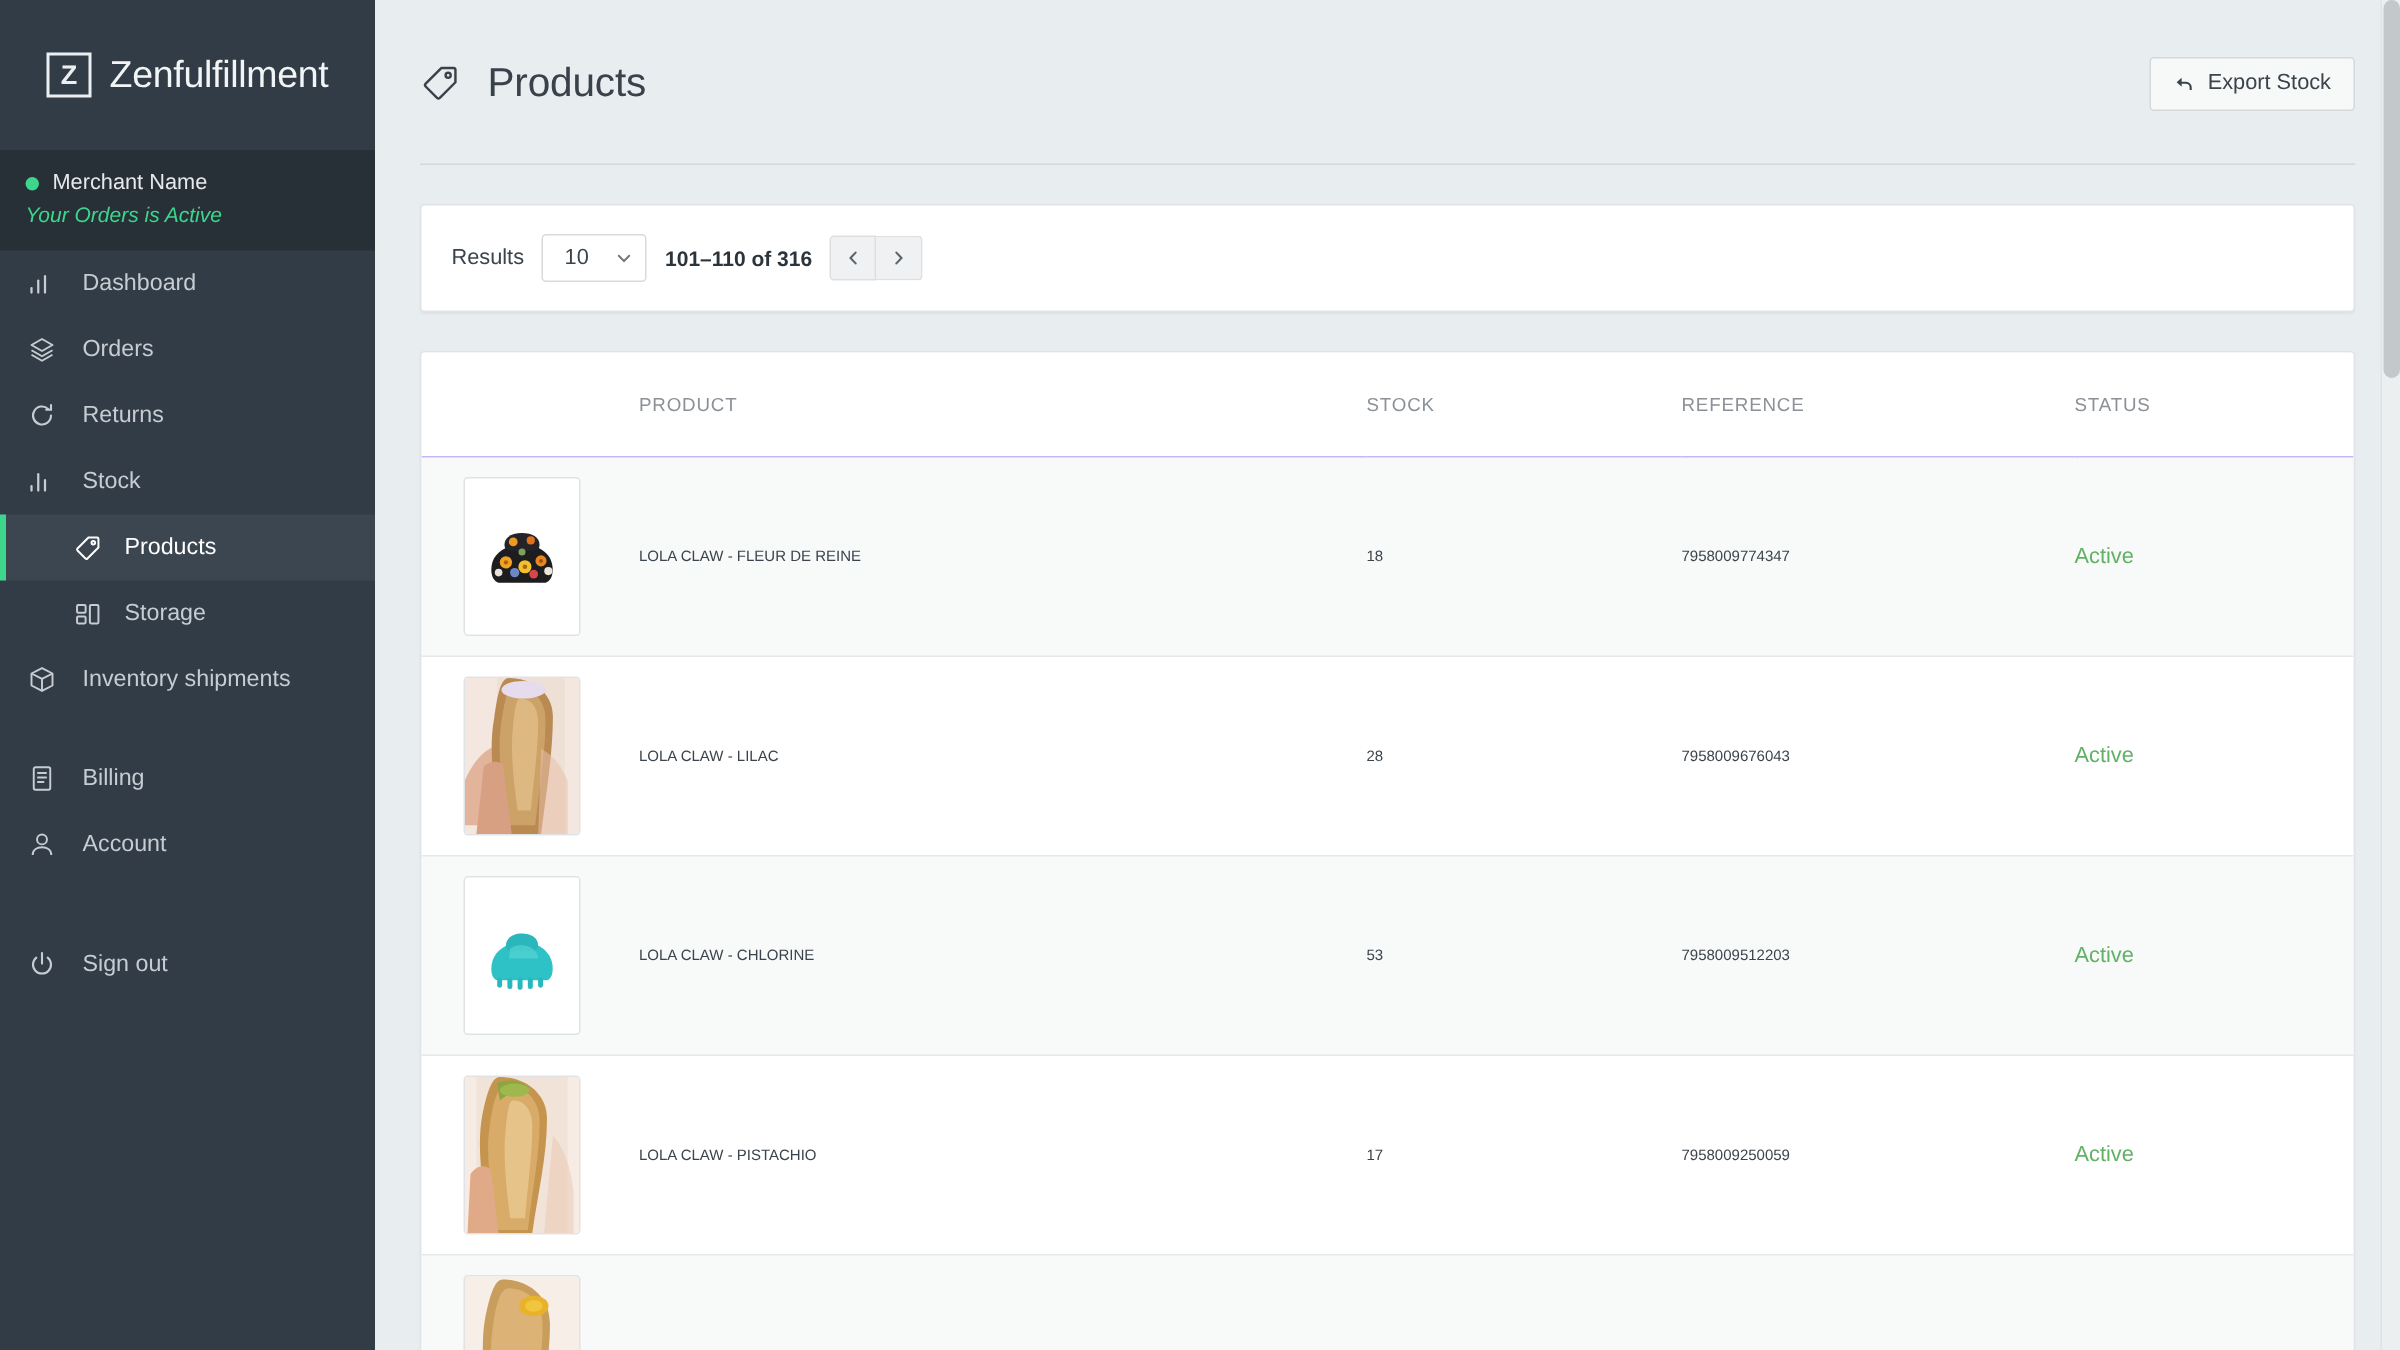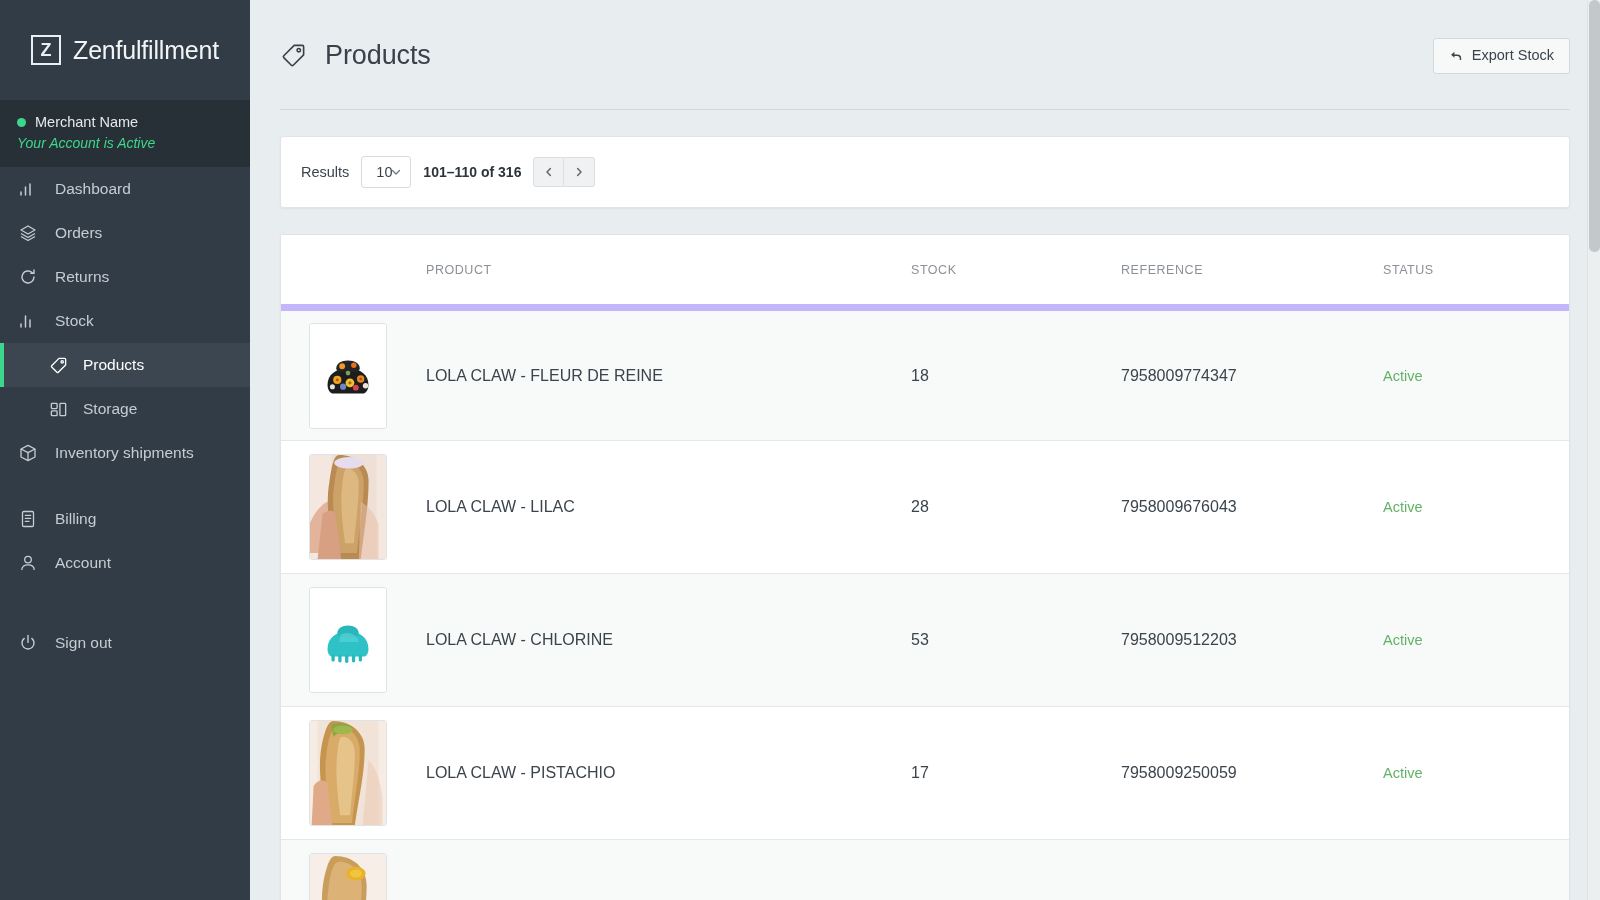--- a/index.html
+++ b/index.html
@@ -149,21 +149,21 @@
     border: 1px solid #dcdfe2;
     border-left: none;
     border-radius: 0 3px 3px 0;
     display: flex; align-items: center; justify-content: center;
     cursor: pointer; color: #5d656c;
   }
   .pager { display: flex; align-items: center; gap: 12px; }
   .pager-label { font-size: 14.5px; color: #3b444c; }
   .pager-select {
     appearance: none; -webkit-appearance: none;
-    width: 50px; height: 32px;
+    width: 70px; height: 32px;
     border: 1px solid #d7dbde; border-radius: 3px;
     background: #ffffff;
     font-size: 14.5px; color: #3b444c;
     padding-left: 14px;
     font-family: "Liberation Sans", sans-serif;
     cursor: pointer;
   }
   .select-wrap { position: relative; display: inline-flex; }
   .select-caret {
     position: absolute; right: 9px; top: 50%; transform: translateY(-50%);
@@ -184,30 +184,30 @@
   
   .table-card { overflow: hidden; }
   table { width: 100%; border-collapse: collapse; table-layout: fixed; }
   th {
     text-align: left;
     font-size: 12.5px;
     color: #8b9197;
     font-weight: 400;
     letter-spacing: 0.55px;
     padding: 28px 0 27px 0;
-    border-bottom: 7px solid #c4b5fd;
+    border-bottom: 1px solid #c4b5fd;
     background: #ffffff;
   }
   .col-thumb { width: 145px; }
   .col-name  { width: 485px; }
   .col-stock { width: 210px; }
   .col-ref   { width: 262px; }
   .col-status{ width: auto; }
   td {
-    font-size: 16px; color: #3b444c;
+    font-size: 10px; color: #3b444c;
     padding: 0;
     vertical-align: middle;
     border-bottom: 1px solid #e4e7e9;
     height: 133px;
   }
   tbody tr:nth-child(odd)  td { background: #f8f9f9; }
   tbody tr:nth-child(even) td { background: #ffffff; }
   .thumb-cell { padding-left: 28px; }
   .thumb {
     width: 78px; height: 106px;
@@ -248,21 +248,21 @@
         <span class="logo-mark">Z</span>
         <span class="brand-text">Zenfulfillment</span>
       </div>
     </div>
 
     <div class="merchant">
       <div class="merchant-row">
         <span class="dot"></span>
         <span class="merchant-name">Merchant Name</span>
       </div>
-      <div class="merchant-status">Your Account is Active</div>
+      <div class="merchant-status">Your Orders is Active</div>
     </div>
 
     <nav class="nav">
 
       <div class="nav-item">
         <span class="ico">
           <svg width="20" height="20" viewBox="0 0 20 20" fill="none" stroke="currentColor" stroke-width="1.5" stroke-linecap="round">
             <line x1="3" y1="16" x2="3" y2="13"></line>
               <line x1="7.5" y1="16" x2="7.5" y2="8"></line>
               <line x1="12" y1="16" x2="12" y2="5"></line>

